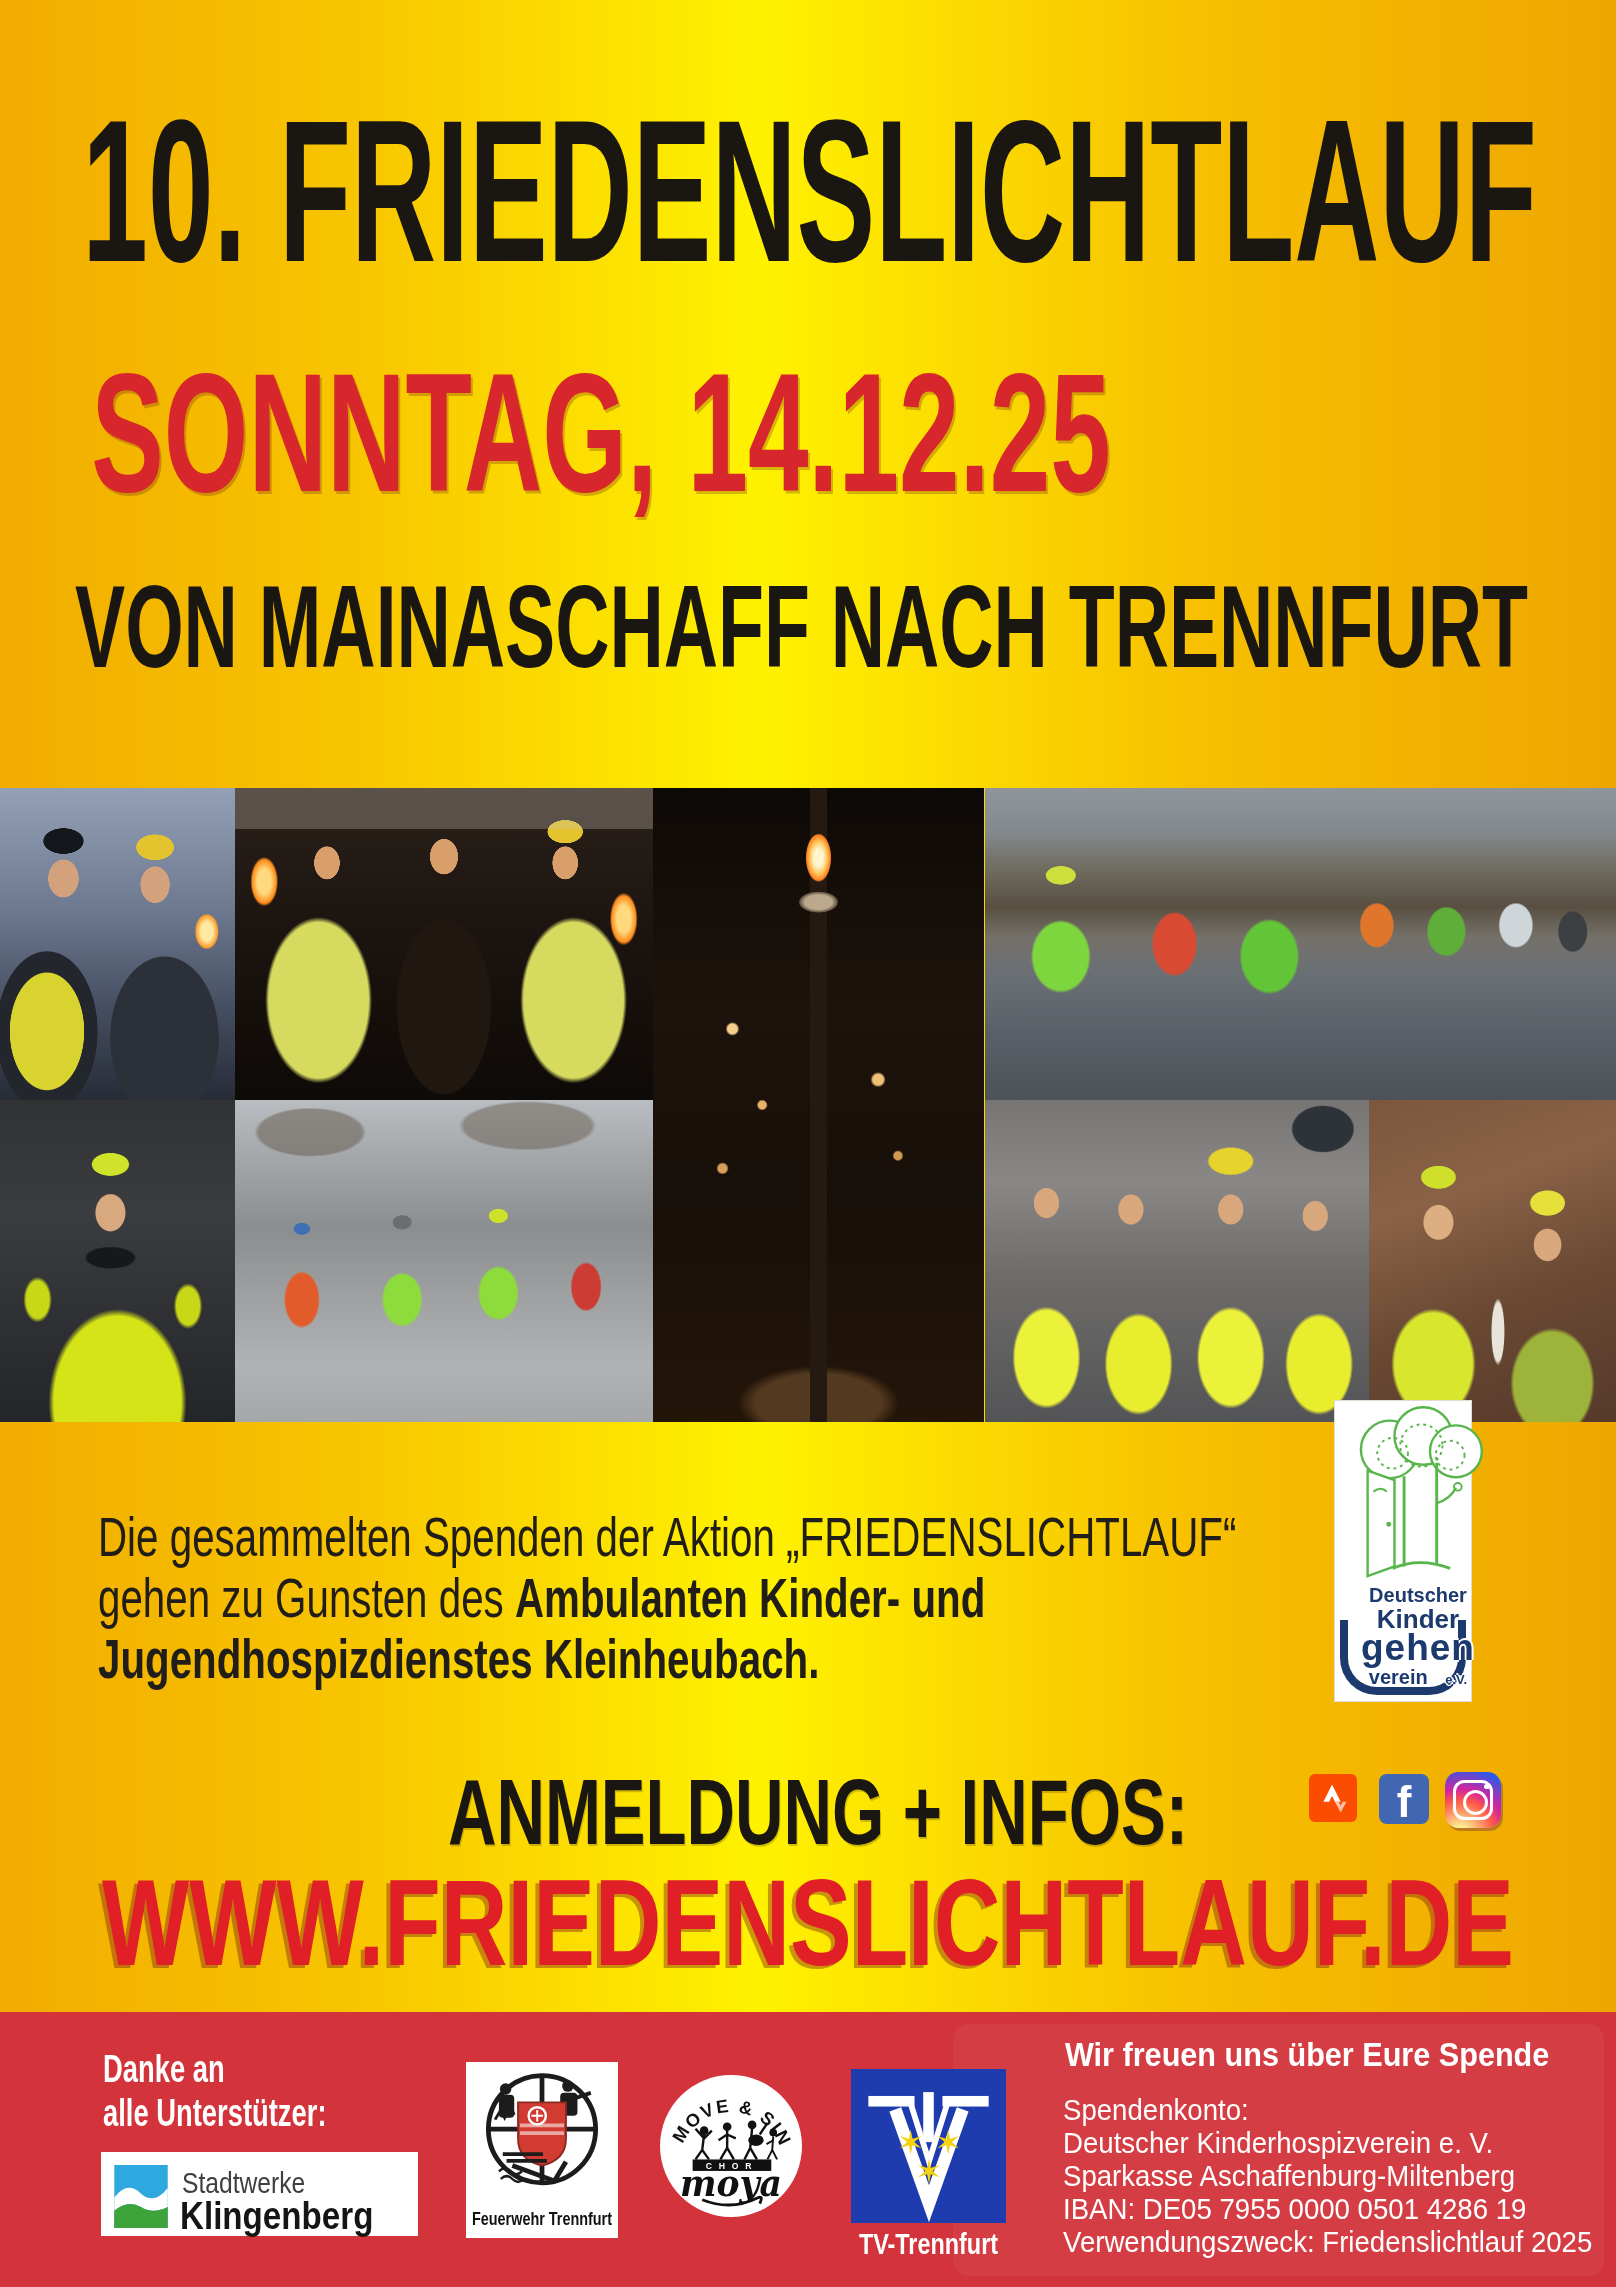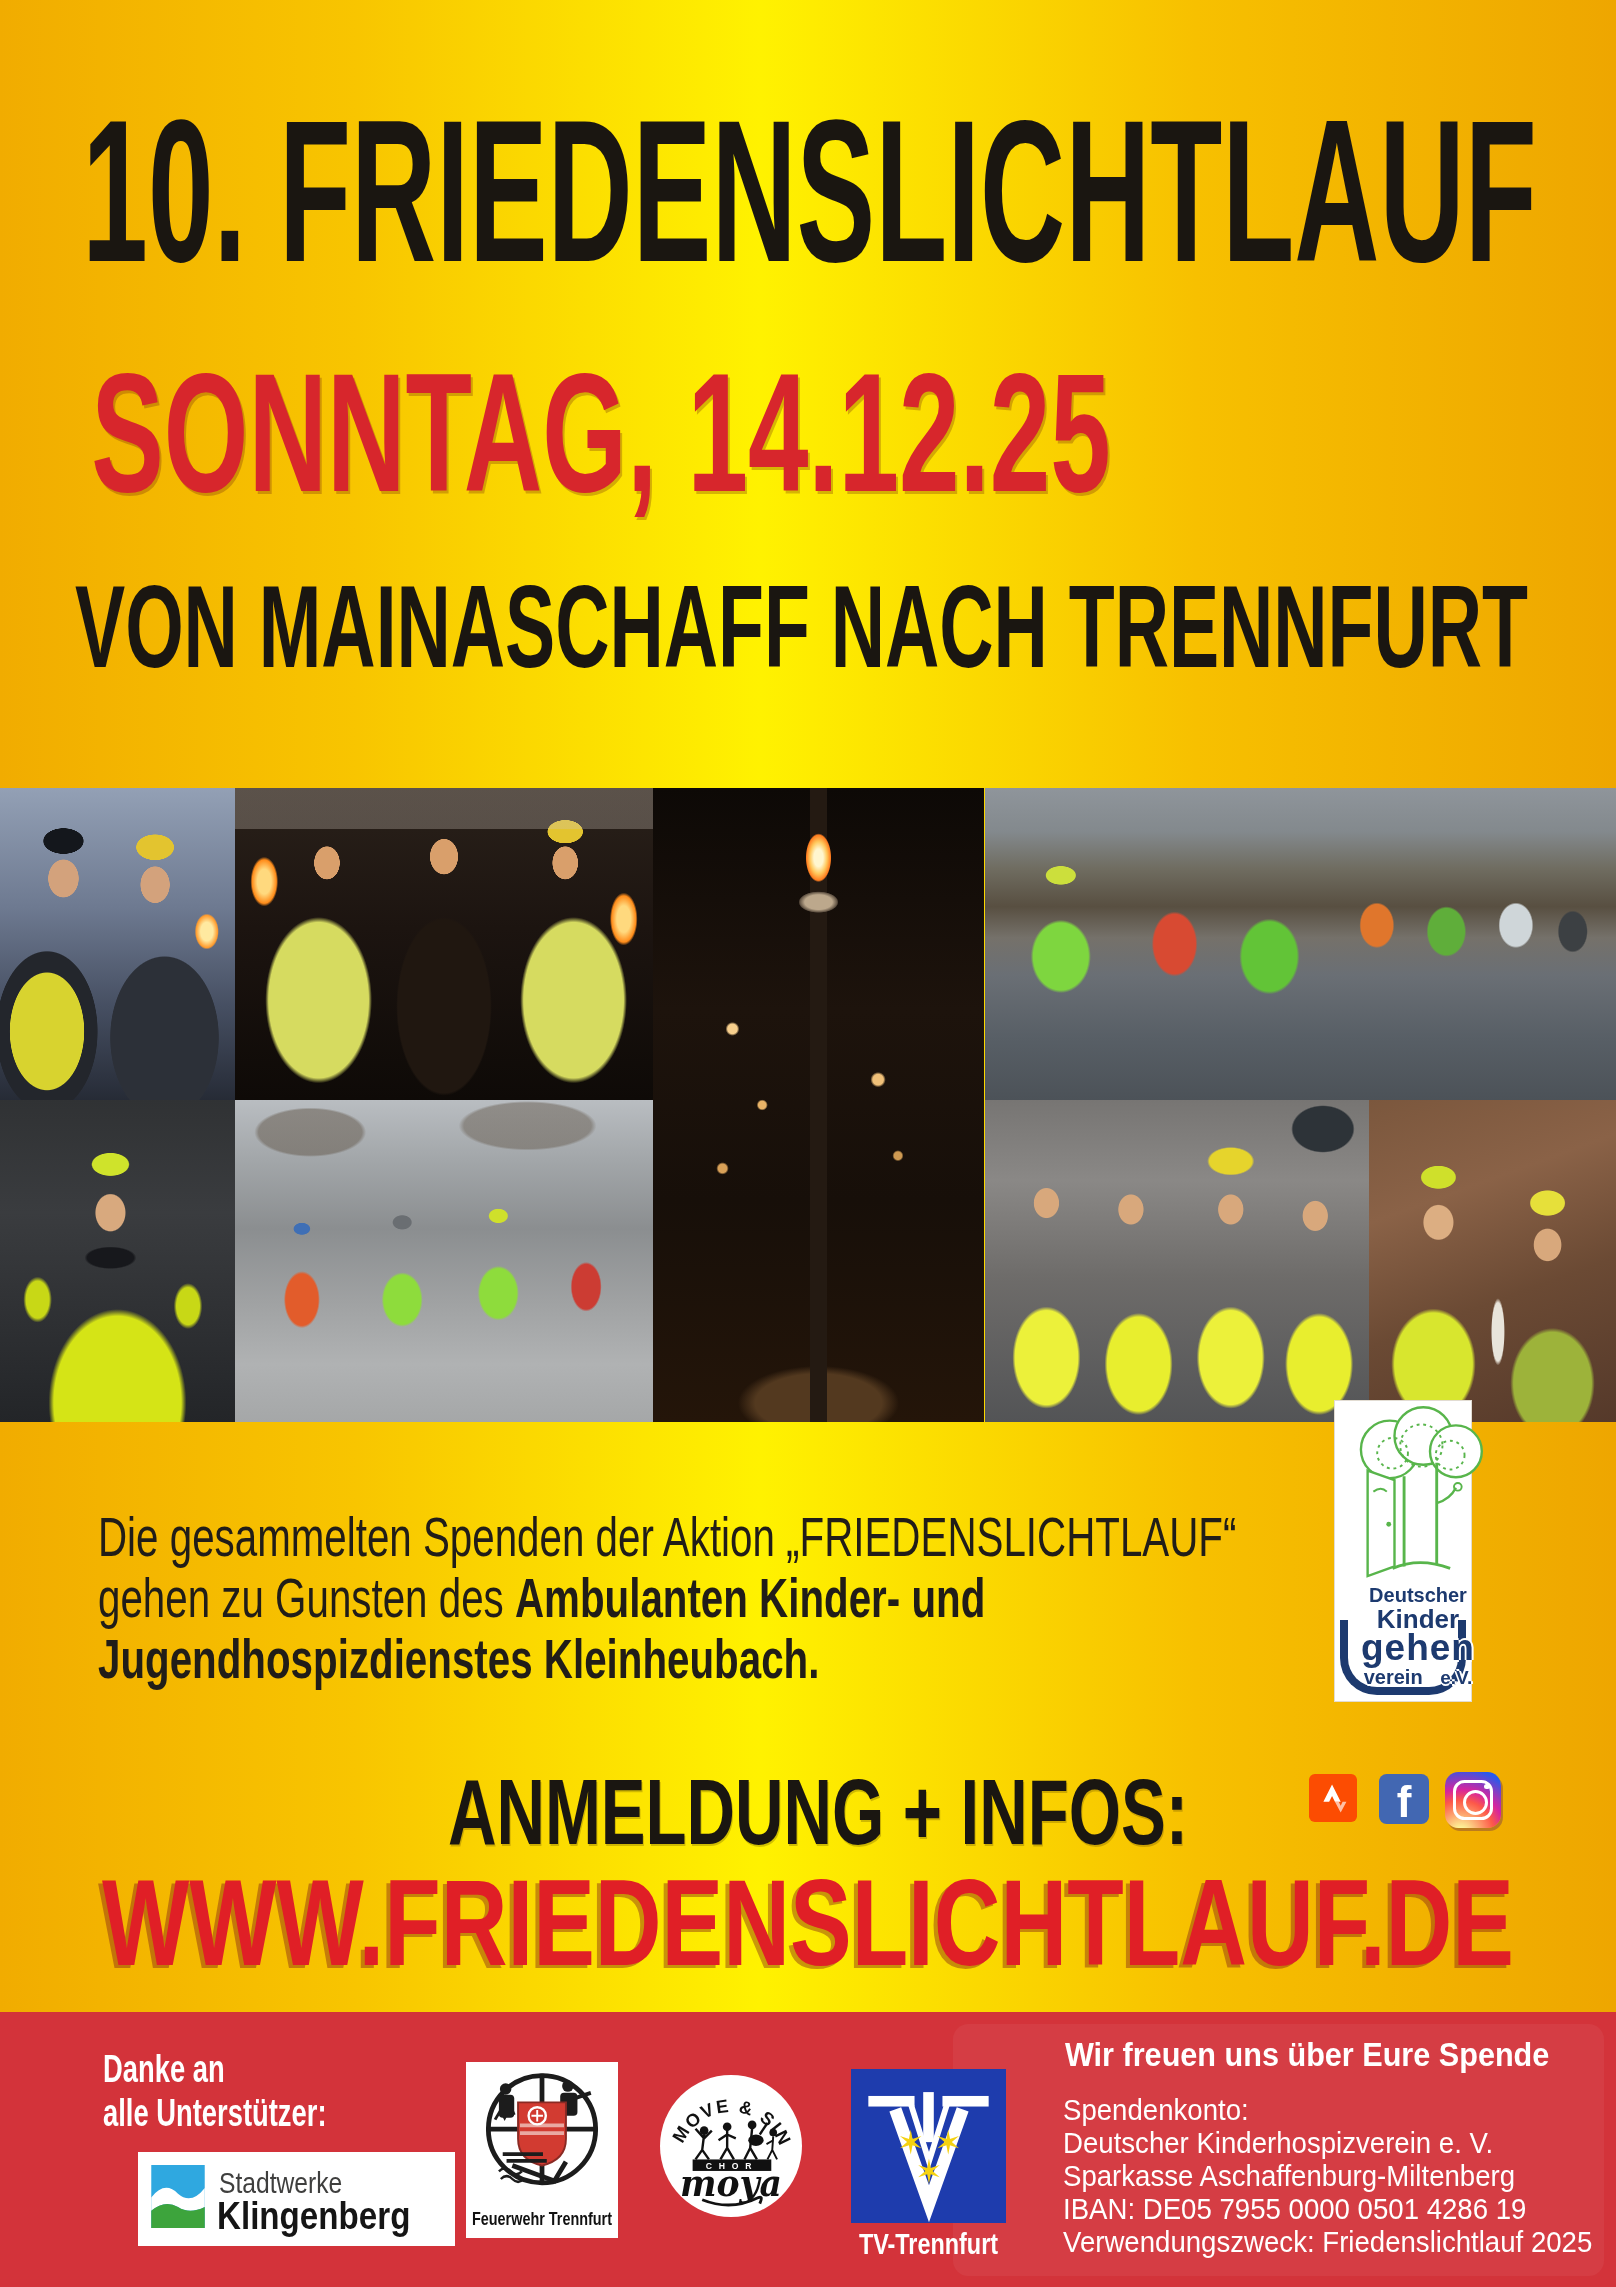--- a/index.html
+++ b/index.html
@@ -104,38 +104,38 @@
   .note .b{font-weight:bold;}
   
   .hospiz{left:1335px;top:1401px;width:136px;height:300px;background:#fff;box-shadow:0 0 0 1px #e2dcd2;}
   .hospiz .frame{position:absolute;left:4.8px;right:4.8px;top:219px;bottom:5.8px;border:8.6px solid #1D3A6F;border-top:none;border-radius:0 0 37px 37px;}
   .hw{position:absolute;left:0;width:166px;text-align:center;color:#1D3A6F;font-weight:bold;
      text-shadow:-1.9px 0 #fff,1.9px 0 #fff,0 -1.9px #fff,0 1.9px #fff;}
   .hw1{top:183px;font-size:20px;}
   .hw2{top:203px;font-size:26px;}
   .hw3{top:226px;font-size:37px;letter-spacing:1px;}
   .hw45{top:265px;font-size:20px;}
-  .hw45 .ev{font-size:19px;margin-left:12px;}
+  .hw45 .ev{font-size:13px;margin-left:12px;}
   
   .ico{position:absolute;}
   .strava{left:1309px;top:1774px;width:48px;height:48px;background:#FC4C02;border-radius:5.8px;}
   .fb{left:1379px;top:1774px;width:50px;height:50px;background:#4267B2;border-radius:7.7px;color:#fff;
       font-weight:bold;font-size:44px;text-align:center;line-height:56px;overflow:hidden;}
   .ig{left:1445px;top:1772px;width:56px;height:56px;border-radius:13.4px;
       background:radial-gradient(circle at 28% 110%,#fdf497 0%,#fdf497 8%,#fd5949 45%,#d6249f 60%,#285AEB 90%);
       box-shadow:1.9px 2.9px 0 rgba(90,30,90,.35);}
   .ig .cam{position:absolute;inset:7.7px;border:3.8px solid #fff;border-radius:11.5px;}
   .ig .lens{position:absolute;left:18px;top:18px;width:19px;height:19px;border:3.8px solid #fff;border-radius:50%;}
   .ig .dot{position:absolute;right:11.5px;top:11.5px;width:5.8px;height:5.8px;background:#fff;border-radius:50%;}
   
   .footer{left:0;top:2012px;width:1617px;height:276px;background:#D3333A;color:#fff;}
   .fpanel{position:absolute;left:953px;top:11.5px;width:651px;height:252px;border-radius:15.4px;background:rgba(255,255,255,0.05);}
   .thanks{position:absolute;left:103px;font-size:38px;font-weight:bold;transform:scaleX(0.72);transform-origin:0 0;white-space:nowrap;}
   .t1{top:36px;} .t2{top:80px;}
-  .stadtwerke{position:absolute;left:101px;top:140px;width:317px;height:94px;background:#fff;margin-left:37px;}
+  .stadtwerke{position:absolute;left:101px;top:140px;width:317px;height:84px;background:#fff;}
   .sw-top{position:absolute;left:81px;top:15.4px;font-size:29px;color:#3F3F3E;transform:scaleX(0.85);transform-origin:0 0;white-space:nowrap;}
   .sw-bot{position:absolute;left:79px;top:42px;font-size:39px;font-weight:bold;color:#151515;transform:scaleX(0.85);transform-origin:0 0;white-space:nowrap;}
   .feuerwehr{position:absolute;left:466px;top:50px;width:152px;height:176px;background:#fff;}
   .fw-cap{position:absolute;left:-19px;right:-19px;bottom:7.7px;text-align:center;font-size:18px;font-weight:bold;color:#111;
      transform:scaleX(0.8);transform-origin:50% 0;white-space:nowrap;}
   .moya{position:absolute;left:660px;top:63px;width:142px;height:142px;background:#fff;border-radius:50%;}
   .tv{position:absolute;left:851px;top:57px;width:155px;height:154px;background:#1E3CAD;}
   .tv-cap{position:absolute;left:803px;top:215px;width:251px;text-align:center;font-size:30px;font-weight:bold;
      transform:scaleX(0.78);transform-origin:50% 0;white-space:nowrap;}
   .sp-head{position:absolute;left:1065px;top:23px;font-size:34px;font-weight:bold;transform:scaleX(0.9);transform-origin:0 0;white-space:nowrap;}

